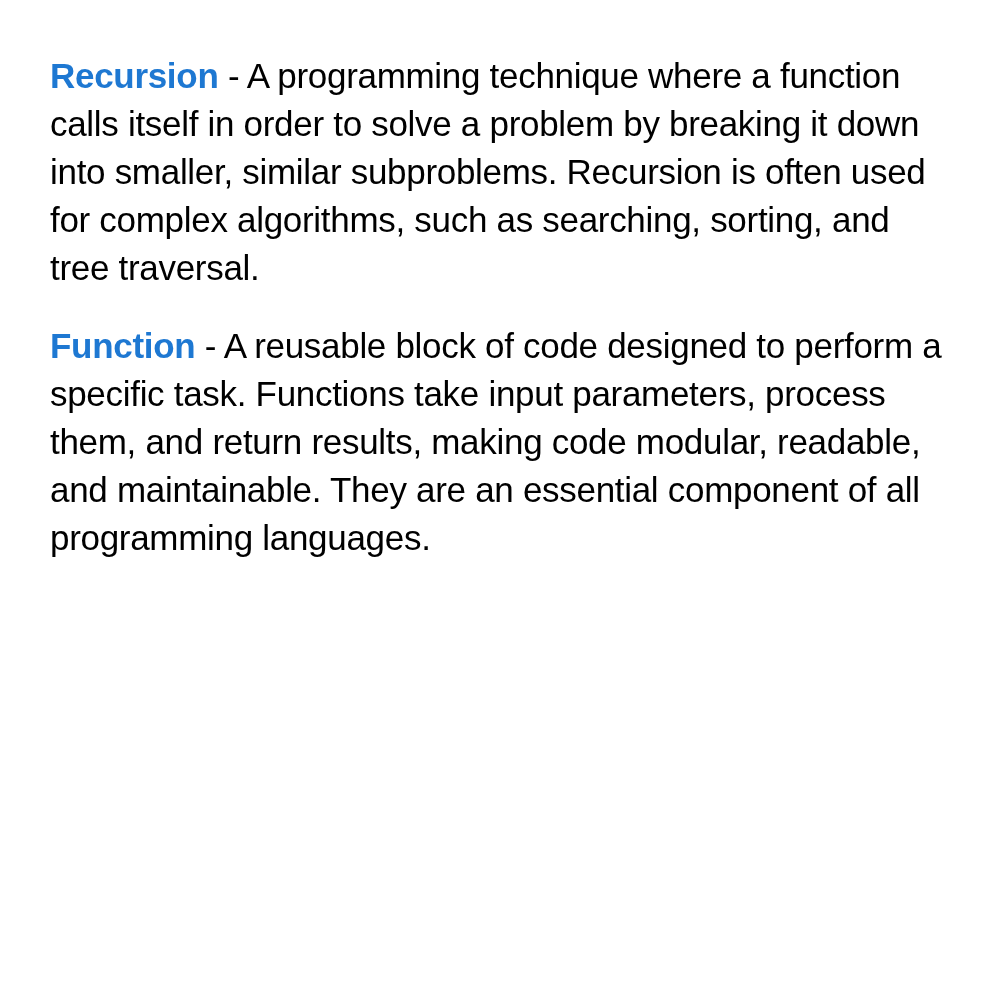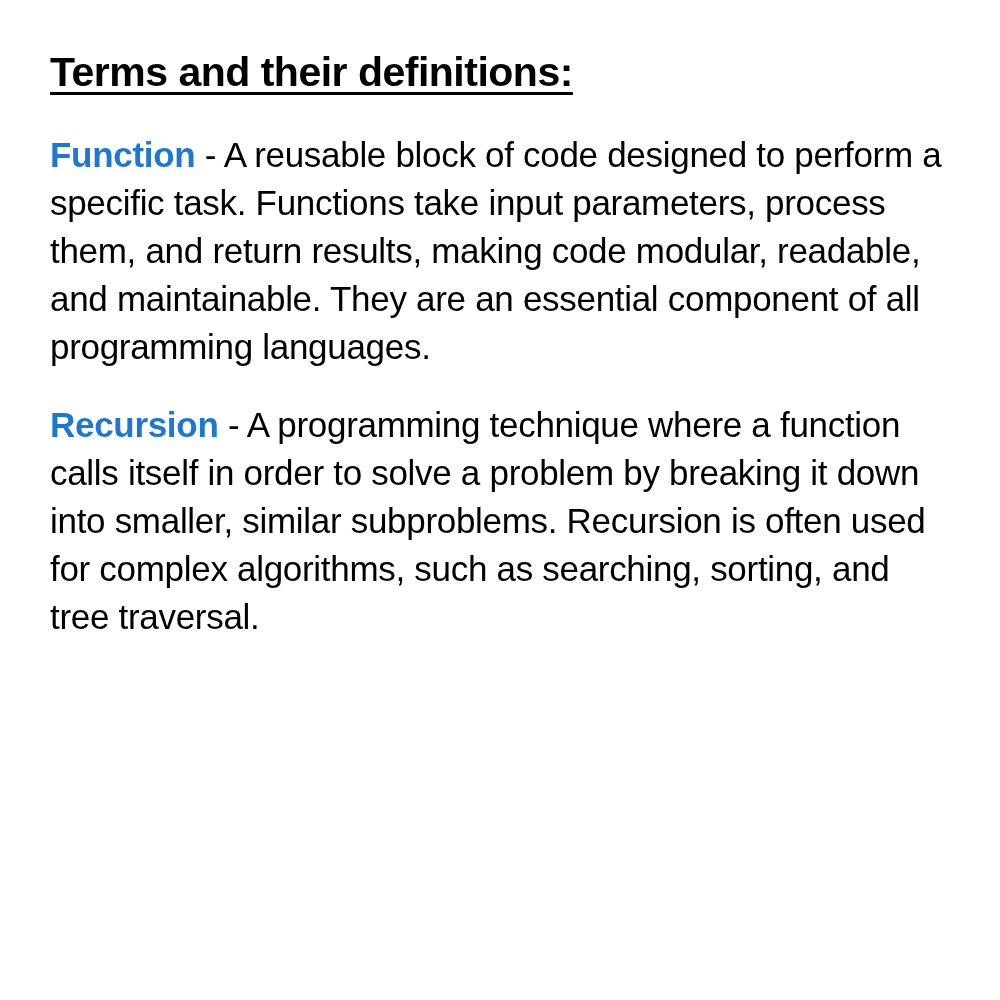--- a/index.html
+++ b/index.html
@@ -43,25 +43,22 @@
   .separator, .definition-text {
     color: #000000;
     font-weight: 400;
   }
 </style>
 </head>
 <body>
 
 <div class="page">
 
-  <div class="title-row">
-    <h1 class="doc-title">Terms and their definitions:</h1>
-  </div>
+
+  <p class="definition">
+    <span class="term">Recursion</span><span class="separator"> - </span><span class="definition-text">A programming technique where a function calls itself in order to solve a problem by breaking it down into smaller, similar subproblems. Recursion is often used for complex algorithms, such as searching, sorting, and tree traversal.</span>
+  </p>
 
   <p class="definition">
     <span class="term">Function</span><span class="separator"> - </span><span class="definition-text">A reusable block of code designed to perform a specific task. Functions take input parameters, process them, and return results, making code modular, readable, and maintainable. They are an essential component of all programming languages.</span>
   </p>
 
-  <p class="definition">
-    <span class="term">Recursion</span><span class="separator"> - </span><span class="definition-text">A programming technique where a function calls itself in order to solve a problem by breaking it down into smaller, similar subproblems. Recursion is often used for complex algorithms, such as searching, sorting, and tree traversal.</span>
-  </p>
-
 </div>
 
 </body></html>

